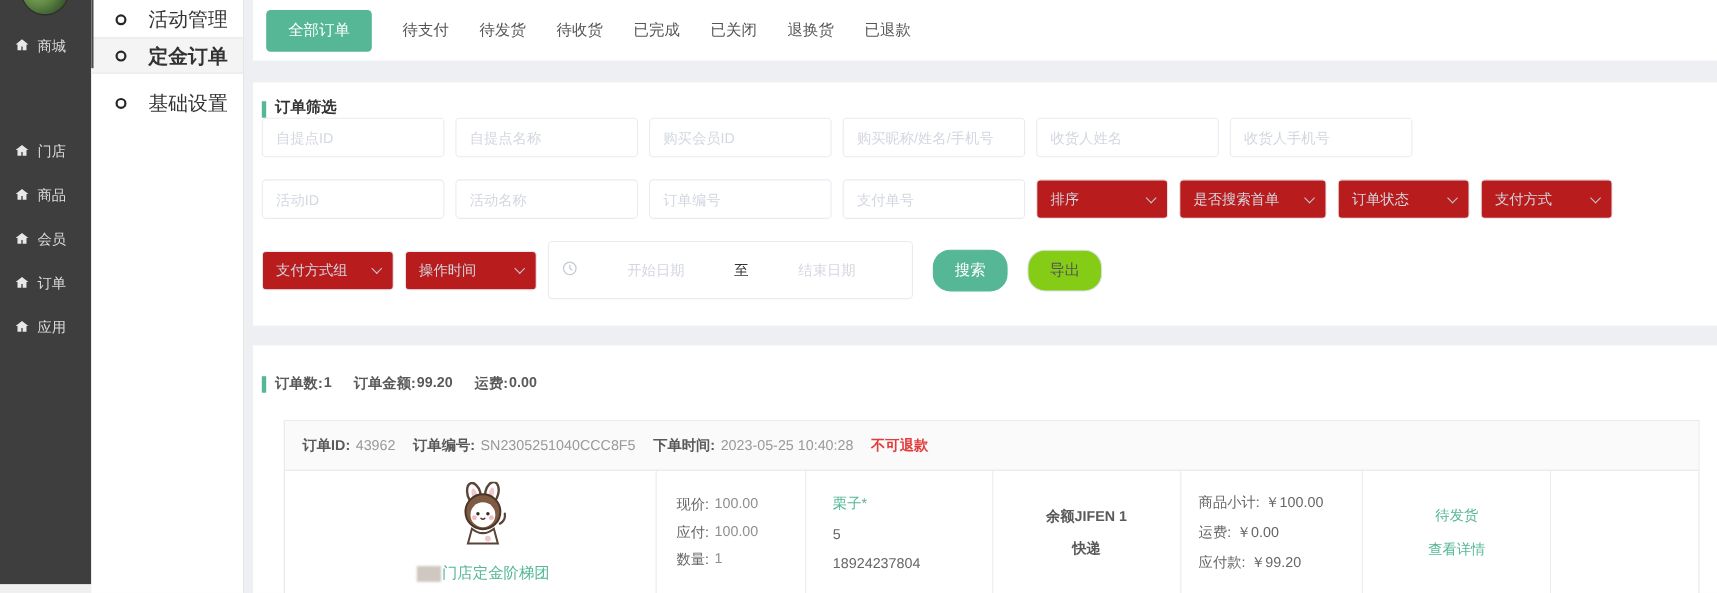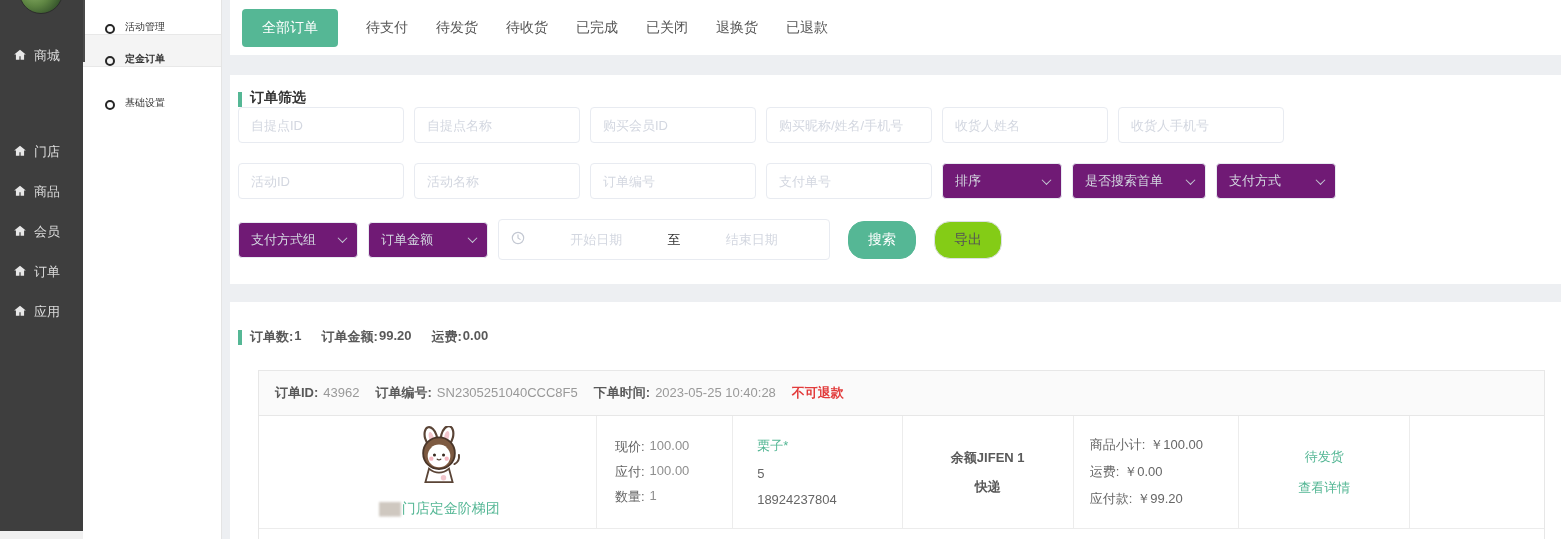--- a/index.html
+++ b/index.html
@@ -16,31 +16,31 @@
     background:#edeff2;
     font-family:"Liberation Sans",sans-serif;
     display:flex;
   }
   
   .rail-col{width:83px;flex:0 0 83px;background:#f0f0f0;display:flex;flex-direction:column}
   .dark-rail{height:531px;background:#3e3e3e;position:relative;overflow:hidden}
   .logo{position:absolute;top:-30px;left:19px;width:44px;height:44px;border-radius:50%;
     background:radial-gradient(circle at 35% 45%, #8fb46a 0%, #5d8442 45%, #33512a 80%, #233a1d 100%);
     border:1px solid #2c2c2c;}
-  .rail-nav{padding-top:36px}
+  .rail-nav{padding-top:22px}
   .rail-item{display:flex;align-items:center;gap:7px;padding:11px 0 11px 13px;
     font-size:13px;color:#dcdcdc;cursor:pointer;white-space:nowrap}
   .rail-item svg{flex:0 0 auto}
   .rail-spacer{height:56px}
   
   .submenu{width:139px;flex:0 0 139px;background:#fff;border-right:1px solid #e4e4e4;
     margin-right:8px;position:relative;padding-top:1px}
   .submenu-scrollbar{position:absolute;left:0;top:0;width:2px;height:62px;background:#4a4a4a}
-  .submenu-item{display:flex;align-items:flex-end;gap:10px;height:33px;padding-left:22px;
-    font-size:10px;color:#333;cursor:pointer}
+  .submenu-item{display:flex;align-items:center;gap:20px;height:33px;padding-left:22px;
+    font-size:18px;color:#333;cursor:pointer}
   .submenu-item .radio{width:10px;height:10px;border:2px solid #262626;border-radius:50%;flex:0 0 auto}
   .submenu-item.selected{background:#f4f4f4;border-top:1px solid #e8e8e8;border-bottom:1px solid #e8e8e8;font-weight:bold}
   .submenu-item.third{margin-top:10px}
   
   .main{flex:1 1 auto;display:flex;flex-direction:column;min-width:0}
   .gap20{height:20px;flex:0 0 auto}
   .gap18{height:18px;flex:0 0 auto}
   
   .tabs-card{background:#fff;height:55px;flex:0 0 55px;display:flex;align-items:center;padding:12px 12px;gap:28px}
   .tab{font-size:14px;color:#555;cursor:pointer;white-space:nowrap}
@@ -48,25 +48,25 @@
   
   .filter-card{background:#fff;padding:14px 8px 4px;flex:0 0 auto}
   .sec-title{display:flex;align-items:flex-end;gap:8px;font-size:14px;font-weight:bold;color:#333;}
   .bar{width:4px;height:15px;background:var(--accent);flex:0 0 auto}
   .frow{display:flex;align-items:center;gap:10px;margin-bottom:20px;flex-wrap:nowrap}
   .fin{width:166px;height:36px;border:1px solid var(--input-border);border-radius:4px;
     padding:0 12px;font-size:13px;color:#666;outline:none;background:#fff;font-family:inherit}
   .fin::placeholder{color:var(--ph)}
   .fsel{width:120px;height:36px;border:1px solid var(--input-border);border-radius:4px;
     display:flex;align-items:center;justify-content:space-between;padding:0 11px 0 12px;
-    font-size:13px;color:var(--ph);cursor:pointer;background:#701a75;white-space:nowrap}
+    font-size:13px;color:var(--ph);cursor:pointer;background:#b91c1c;white-space:nowrap}
   .fsel.wide{width:134px}
   .chev{width:7px;height:7px;border-right:1.5px solid #c3c8d2;border-bottom:1.5px solid #c3c8d2;
     transform:rotate(45deg) translate(-1px,-1px);flex:0 0 auto}
-  .daterange{width:332px;height:41px;border:1px solid var(--input-border);border-radius:4px;
+  .daterange{width:332px;height:53px;border:1px solid var(--input-border);border-radius:4px;
     display:flex;align-items:center;padding:0 12px;gap:6px;font-size:13px;background:#fff;cursor:pointer}
   .dr-ph{color:var(--ph);flex:1;text-align:center}
   .dr-sep{color:#333;flex:0 0 auto}
   .btn{height:38px;padding:0 19px;font-size:14px;border-radius:16px;cursor:pointer;font-family:inherit;margin-left:8px}
   .btn-green{background:var(--accent);color:#fff;border:1px solid var(--accent)}
   .btn-plain{background:#84cc16;color:#555;border:1px solid #dde0e6}
   
   .orders-card{background:#fff;flex:1 1 auto;padding:26px 16px 0 8px;overflow:hidden}
   .summary{display:flex;align-items:center;gap:8px;font-size:13px;font-weight:bold;color:#595959;margin-bottom:24px}
   .summary .grp{display:flex;gap:1px;margin-right:12px}
@@ -197,32 +197,36 @@
       <input class="fin" placeholder="支付单号" style="">
       <div class="fsel">
         <span>排序</span>
         <span class="chev"></span>
       </div>
       <div class="fsel wide">
         <span>是否搜索首单</span>
         <span class="chev"></span>
       </div>
       <div class="fsel">
+        <span>订单状态</span>
+        <span class="chev"></span>
+      </div>
+      <div class="fsel">
         <span>支付方式</span>
         <span class="chev"></span>
       </div>
     </div>
 
     <div class="frow">
       <div class="fsel">
         <span>支付方式组</span>
         <span class="chev"></span>
       </div>
       <div class="fsel">
-        <span>订单金额</span>
+        <span>操作时间</span>
         <span class="chev"></span>
       </div>
       <div class="daterange">
         <span>
           <svg width="14" height="14" viewBox="0 0 16 16">
               <circle cx="8" cy="8" r="6.5" fill="none" stroke="#c3c8d2" stroke-width="1.3"></circle>
               <path d="M8 4.5V8l2.4 1.6" fill="none" stroke="#c3c8d2" stroke-width="1.3" stroke-linecap="round"></path>
             </svg>
         </span>
         <span class="dr-ph">开始日期</span>

